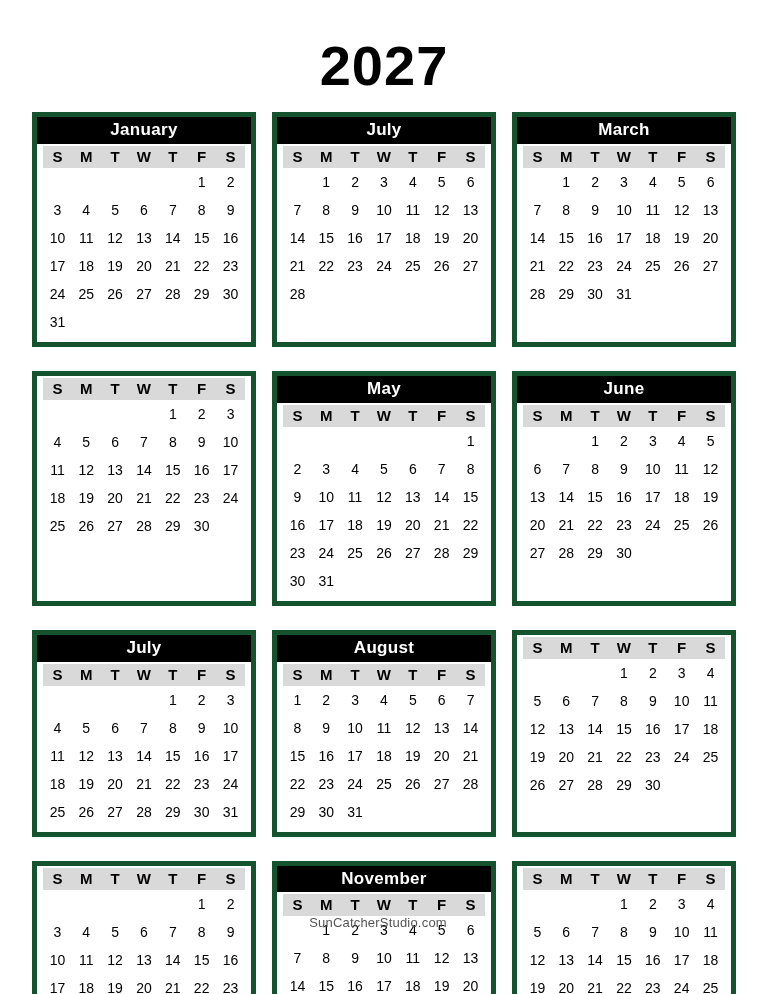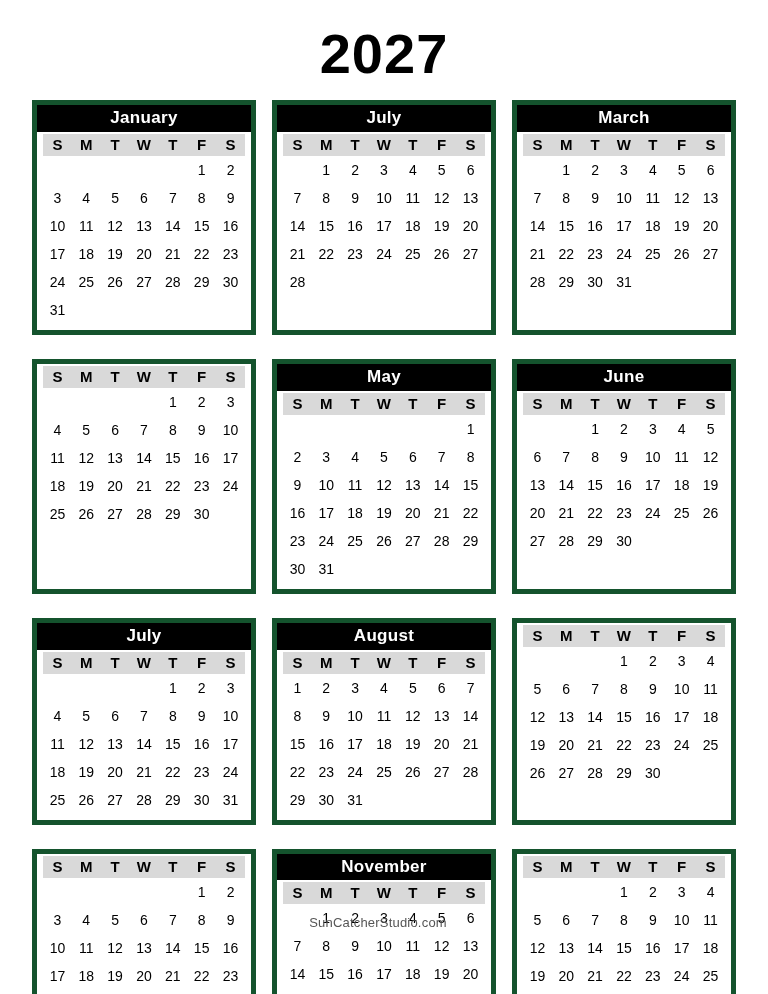--- a/index.html
+++ b/index.html
@@ -12,21 +12,21 @@
     background: #ffffff;
     font-family: "Liberation Sans", sans-serif;
     color: #000000;
     overflow: hidden;
   }
   .page {
     width: 768px;
     height: 948px;
     position: relative;
     box-sizing: border-box;
-    padding: 4px 32px;
+    padding: 16px 32px;
   }
   .year-title {
     text-align: center;
     font-size: 56px;
     font-weight: bold;
     letter-spacing: 1px;
     line-height: 1;
     padding-top: 22px;
     padding-bottom: 18px;
     color: #000;

